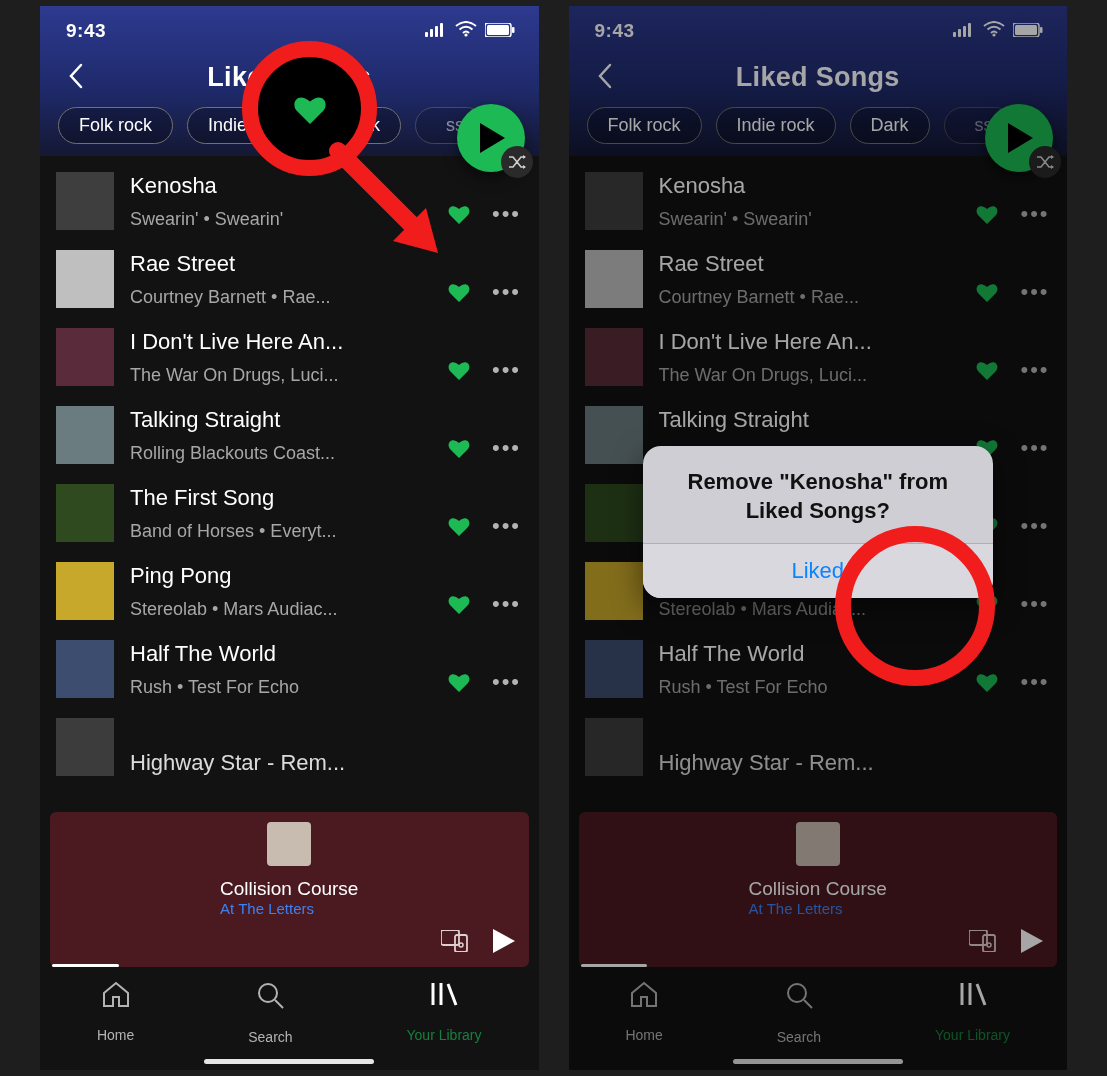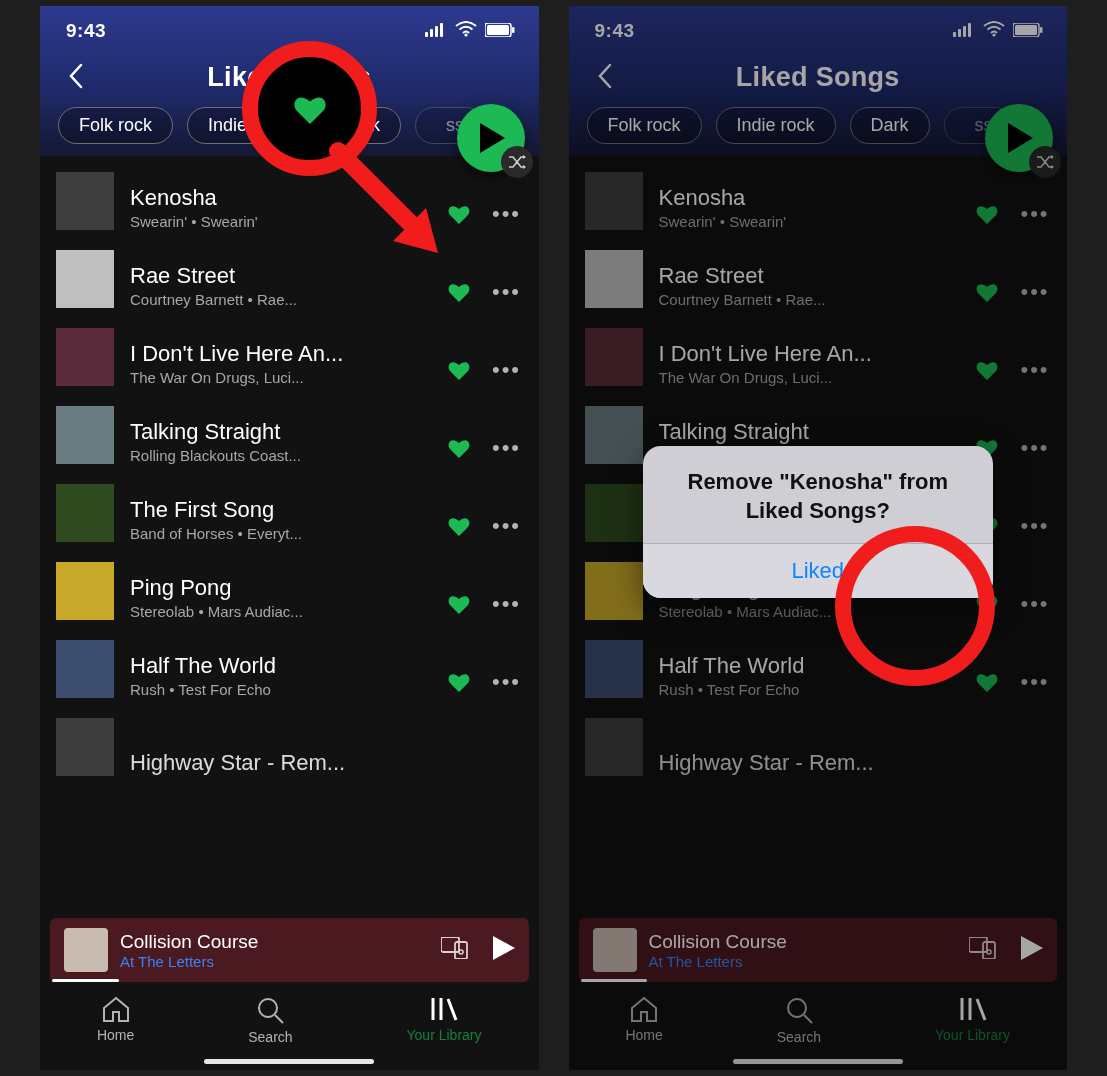--- a/index.html
+++ b/index.html
@@ -108,58 +108,59 @@
     background:#3e3e3e;
     display:flex;align-items:center;justify-content:center;
     font-size:10px;color:#777;
   }
   .meta{flex:1;min-width:0}
   .t-title{
     font-size:22px;font-weight:500;color:#fff;
     white-space:nowrap;overflow:hidden;text-overflow:ellipsis;
   }
   .t-sub{
-    font-size:15px;color:var(--sub);
+    font-size:18px;color:var(--sub);
     white-space:nowrap;overflow:hidden;text-overflow:ellipsis;
-    margin-top:2px;
+    margin-top:10px;
   }
   .like{
     display:flex;align-items:center;justify-content:center;
     width:32px;height:32px;flex:0 0 32px;
   }
   .more{
     display:flex;align-items:center;justify-content:center;
     width:32px;height:32px;flex:0 0 32px;
     color:#b3b3b3;font-size:22px;letter-spacing:2px;
   }
   .now-playing{
     background:#4b1a20;
     margin:0 10px;
     border-radius:6px;
     display:flex;align-items:center;gap:12px;
     padding:10px 14px;
     position:relative;
+    flex-direction:column;
   }
   .np-art{
     width:44px;height:44px;border-radius:4px;background:#c8bcb0;
     display:flex;align-items:center;justify-content:center;color:#333;font-size:9px;
   }
   .np-meta .np-title{font-size:19px;font-weight:500;color:#fff}
   .np-meta .np-sub{font-size:15px;color:#3b82f6}
   .np-actions{margin-left:auto;display:flex;gap:24px;align-items:center}
   .progress{
     position:absolute;bottom:0;left:2px;height:3px;width:14%;background:#fff;border-radius:2px;
   }
   .tabbar{
     display:flex;justify-content:space-around;
     padding:14px 0 4px 0;
     background:#121212;
   }
   .tab{
-    display:flex;flex-direction:column;align-items:center;gap:2px;
+    display:flex;flex-direction:column;align-items:center;gap:17px;
     color:#b3b3b3;font-size:14px;text-align:right;
   }
   .tab.active{color:#15803d}
   .home-ind{
     height:5px;width:170px;background:#e5e5e5;border-radius:3px;
     margin:10px auto 6px auto;
   }
 
   
   .dim-overlay{

